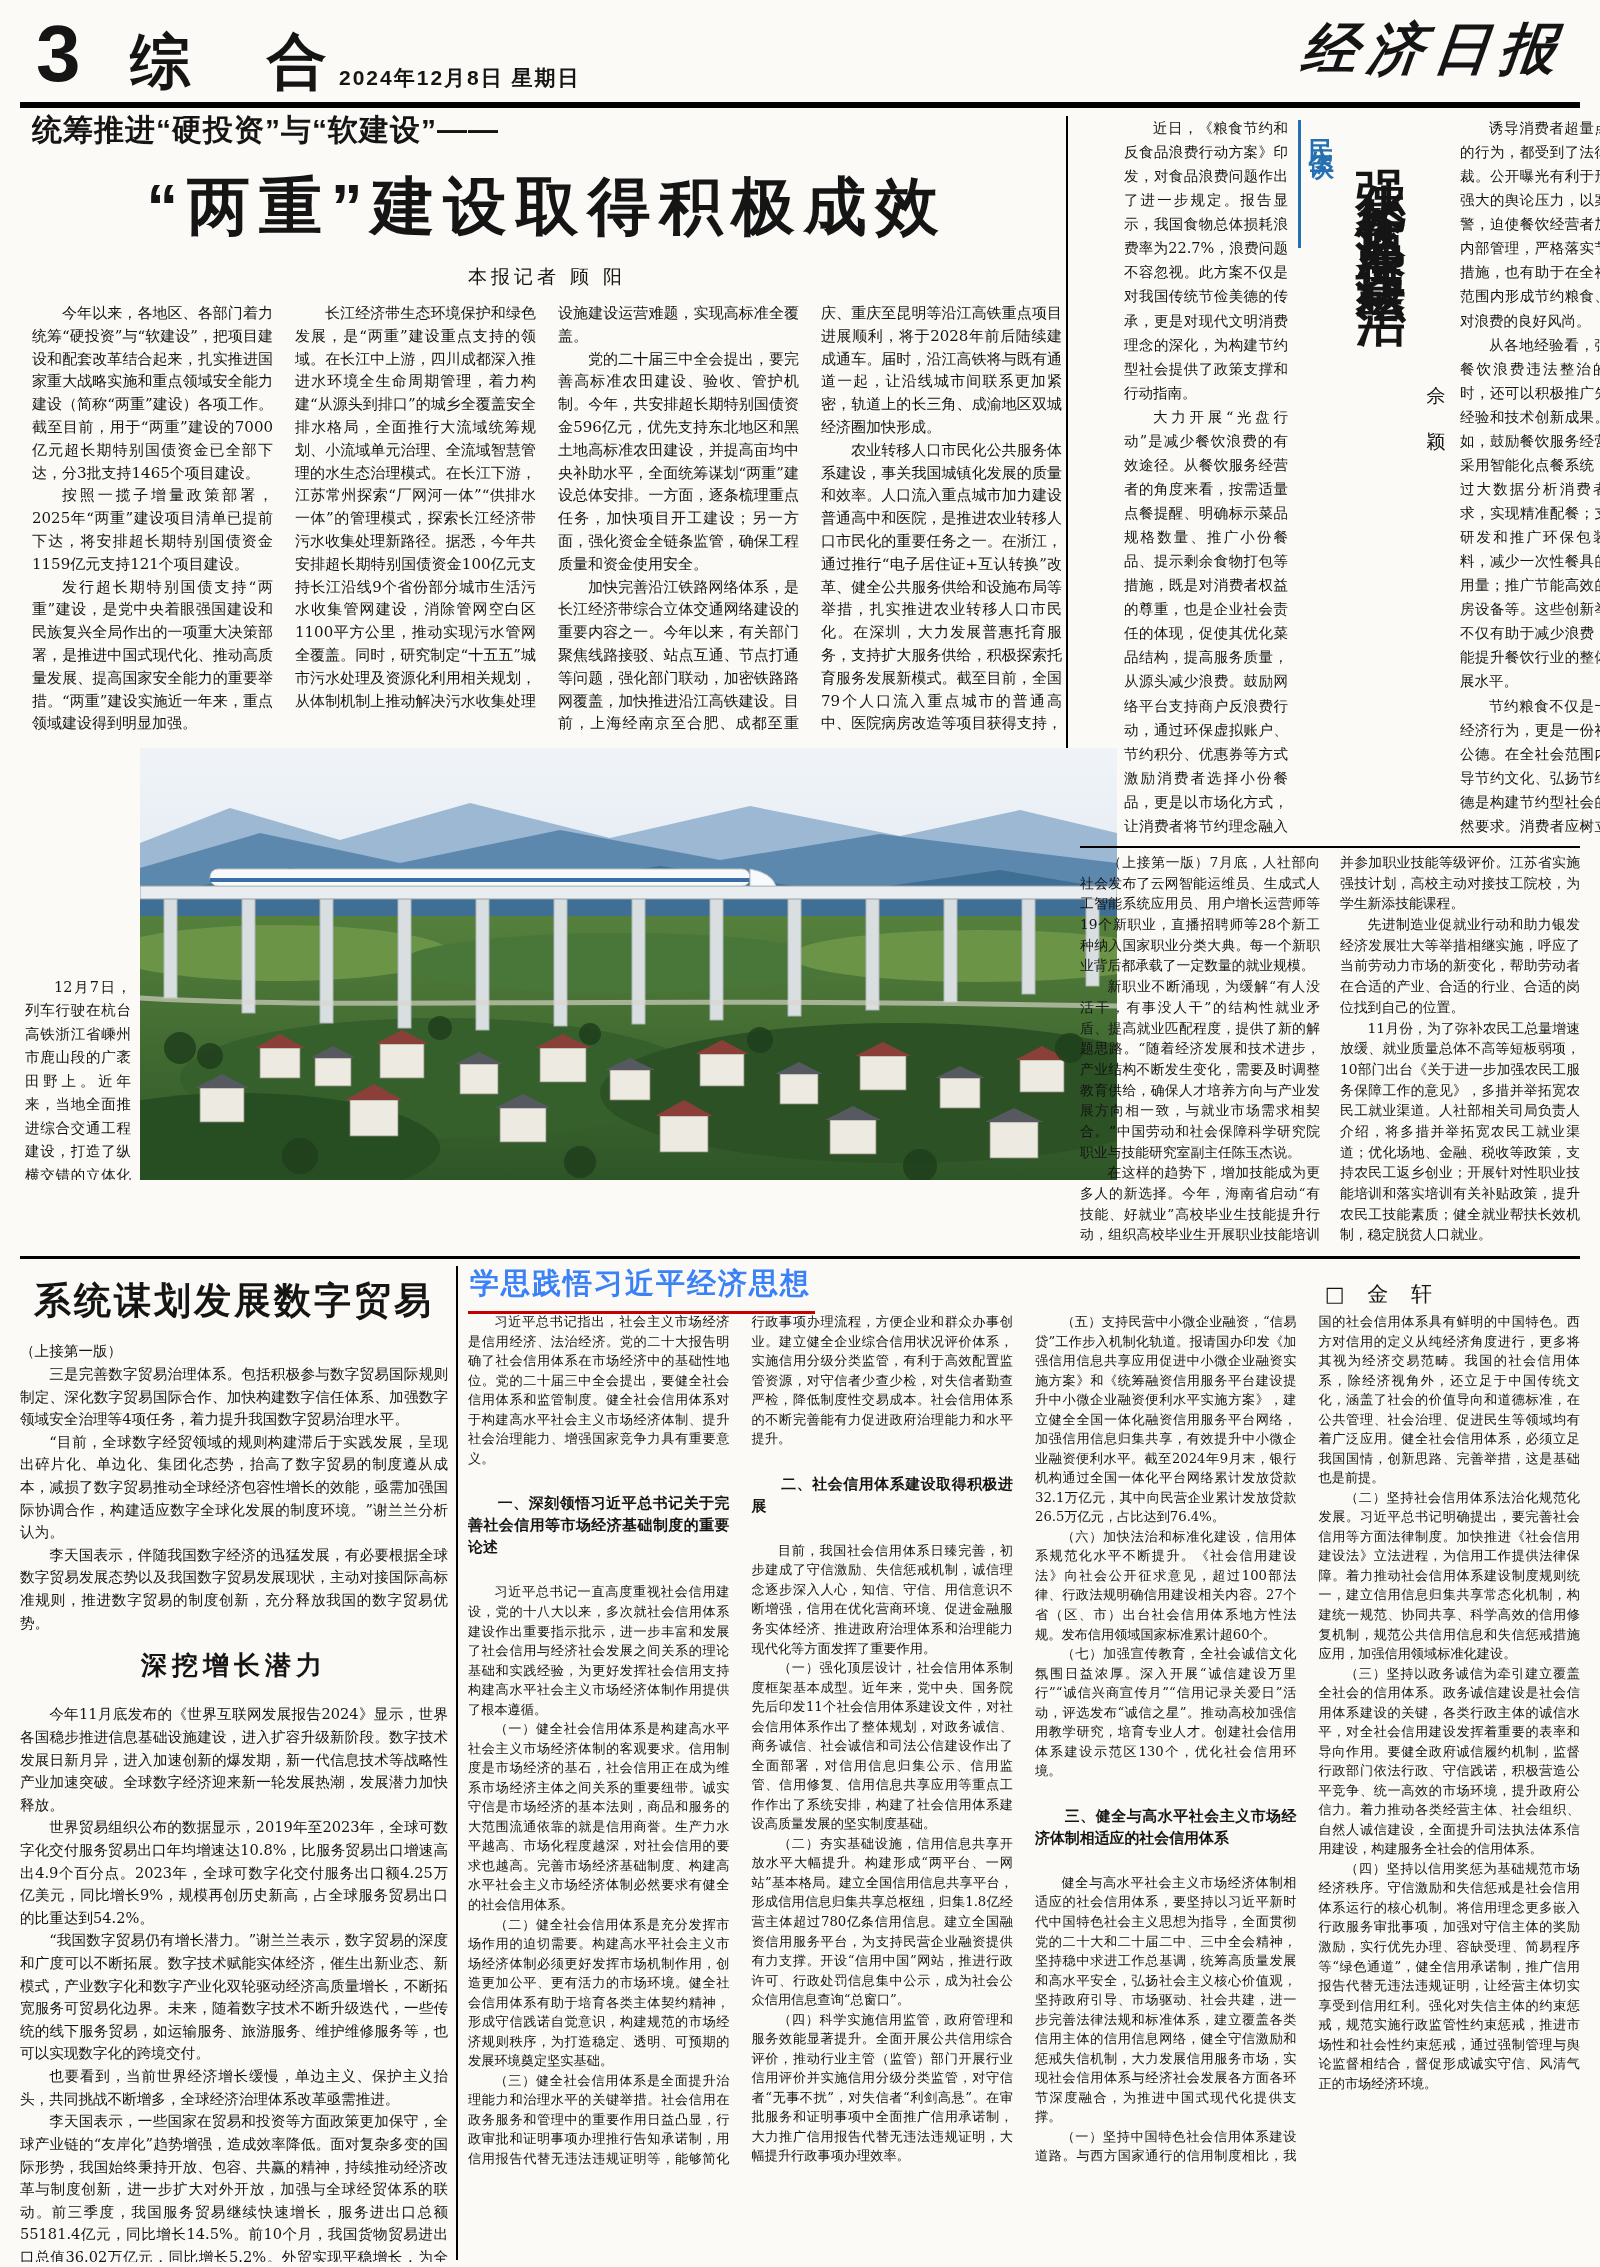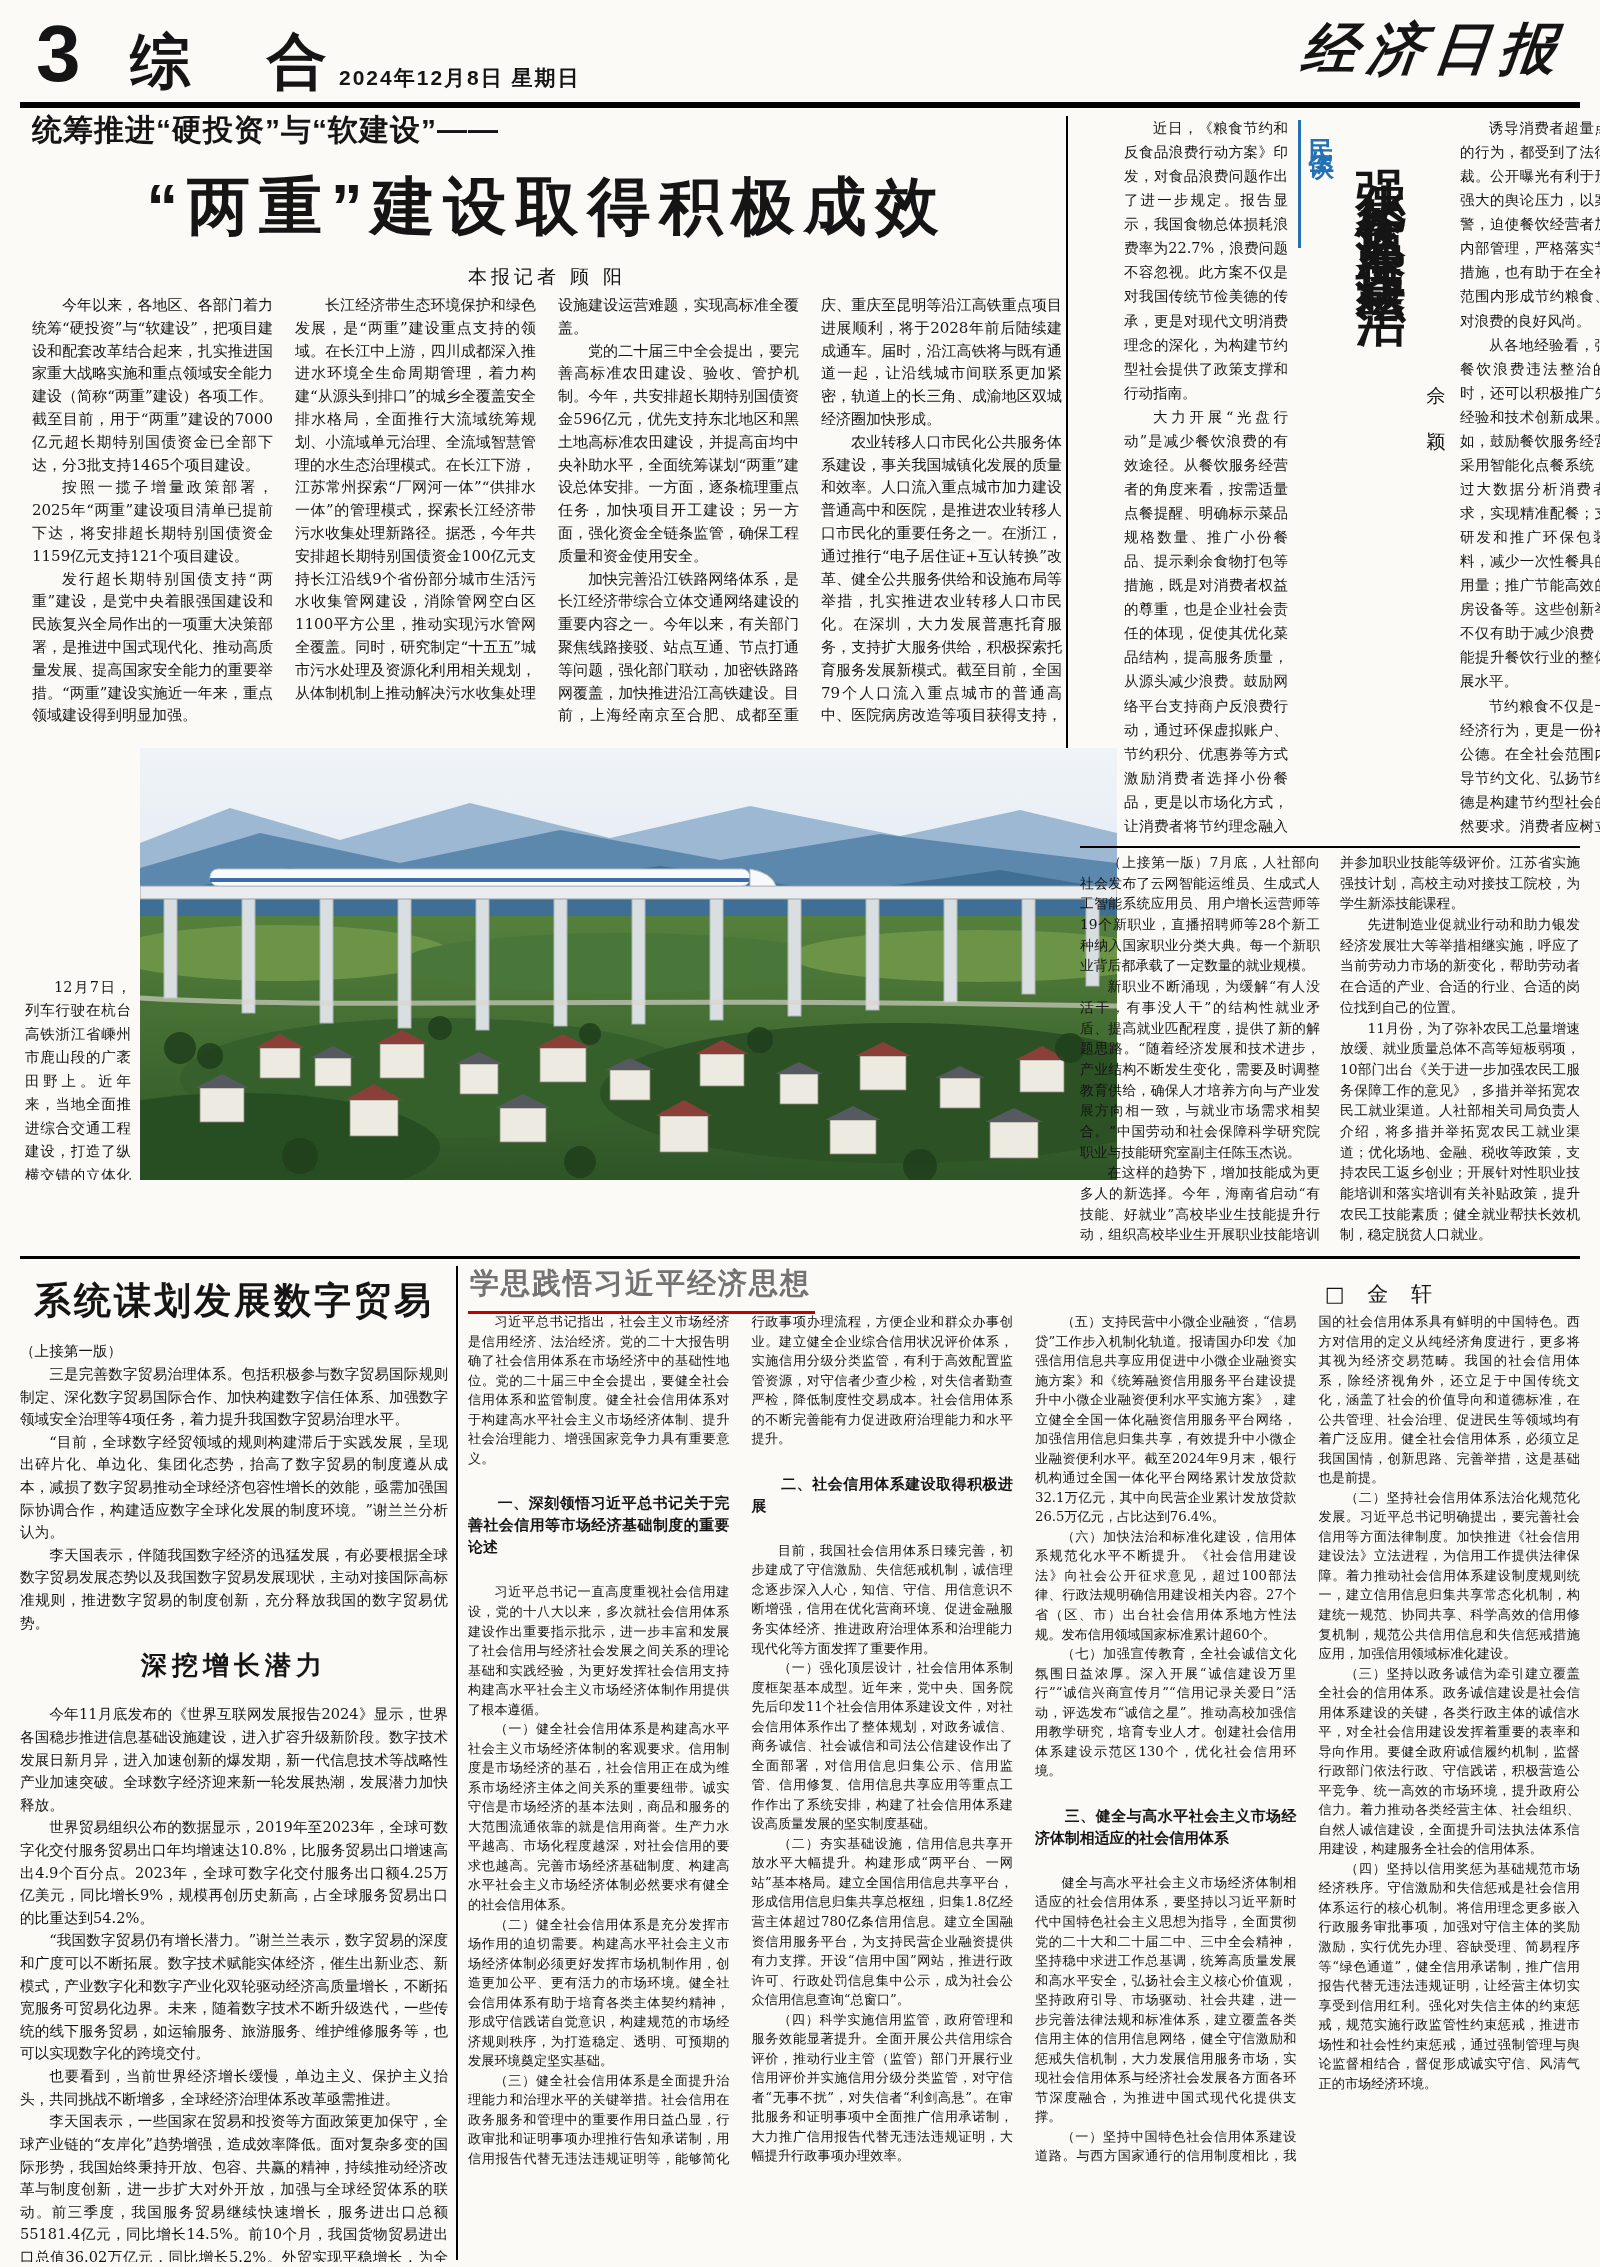--- a/index.html
+++ b/index.html
@@ -17,21 +17,21 @@
   .rule-top{position:absolute;left:20px;top:102px;width:1560px;height:6px;background:#000;}
 
   
   .cols p{margin:0;text-indent:2em;text-align:justify;}
   .cols p.sub{font-family:"Liberation Sans",sans-serif;font-weight:bold;font-size:1.13em;margin:24px 0;}
 
   
   #lead{position:absolute;left:32px;top:110px;width:1030px;height:634px;overflow:hidden;}
   .kicker{font-size:30px;font-weight:bold;letter-spacing:1px;}
   .lead-headline{margin:13px 0 0;font-size:63px;font-weight:bold;letter-spacing:9px;text-align:center;white-space:nowrap;}
-  .byline{text-align:center;font-size:19px;margin:14px 0 4px;font-family:"DejaVu Serif",serif;letter-spacing:4px;}
+  .byline{text-align:center;font-size:19px;margin:14px 0 12px;font-family:"DejaVu Serif",serif;letter-spacing:4px;}
   .lead-cols{height:452px;column-count:4;column-gap:22px;column-fill:auto;overflow:hidden;
              font-family:"DejaVu Serif","Liberation Serif",serif;font-size:15px;line-height:1.52;}
 
   
   .vrule{position:absolute;background:#000;}
   #vrule1{left:1066px;top:116px;width:2px;height:726px;}
   #minsheng{position:absolute;left:1124px;top:116px;width:500px;height:726px;display:flex;gap:10px;overflow:hidden;}
   .ms-col{flex:1;font-size:14.5px;line-height:1.66;overflow:hidden;}
   .ms-center{width:152px;display:flex;flex-direction:row;justify-content:space-between;}
   .ms-label{writing-mode:vertical-rl;text-orientation:upright;font-weight:bold;font-size:25px;
@@ -60,21 +60,21 @@
   #digital h2{margin:8px 0 16px;font-size:37px;font-weight:bold;text-align:center;letter-spacing:3px;}
   .cont{font-size:14.6px;margin:0 0 2px;font-family:"DejaVu Serif",serif;}
   #digital .cols{font-size:14.6px;line-height:1.55;font-family:"DejaVu Serif","Liberation Serif",serif;}
   #digital h3{margin:14px 0 20px;font-size:26px;font-weight:bold;text-align:center;letter-spacing:5px;}
 
   #vrule2{left:456px;top:1266px;width:2px;height:994px;}
 
   
   #credit{position:absolute;left:468px;top:1264px;width:1112px;height:1000px;overflow:hidden;}
   .credit-top{position:relative;height:48px;}
-  .banner{display:inline-block;color:#737373;font-size:29px;font-weight:bold;letter-spacing:2px;
+  .banner{display:inline-block;color:#3b82f6;font-size:29px;font-weight:bold;letter-spacing:2px;
           border-bottom:3px solid #c40000;padding:0 4px 7px 2px;}
   .author{position:absolute;right:140px;top:16px;font-size:21px;letter-spacing:8px;
           font-family:"DejaVu Serif",serif;}
   .credit-headline{margin:18px 0 14px;font-size:42px;font-weight:bold;text-align:center;letter-spacing:1px;white-space:nowrap;}
   .credit-cols{height:860px;column-count:4;column-gap:22px;column-fill:auto;overflow:hidden;
                font-size:13.2px;line-height:1.48;font-family:"DejaVu Serif","Liberation Serif",serif;}
 </style>
 </head>
 <body>
 

